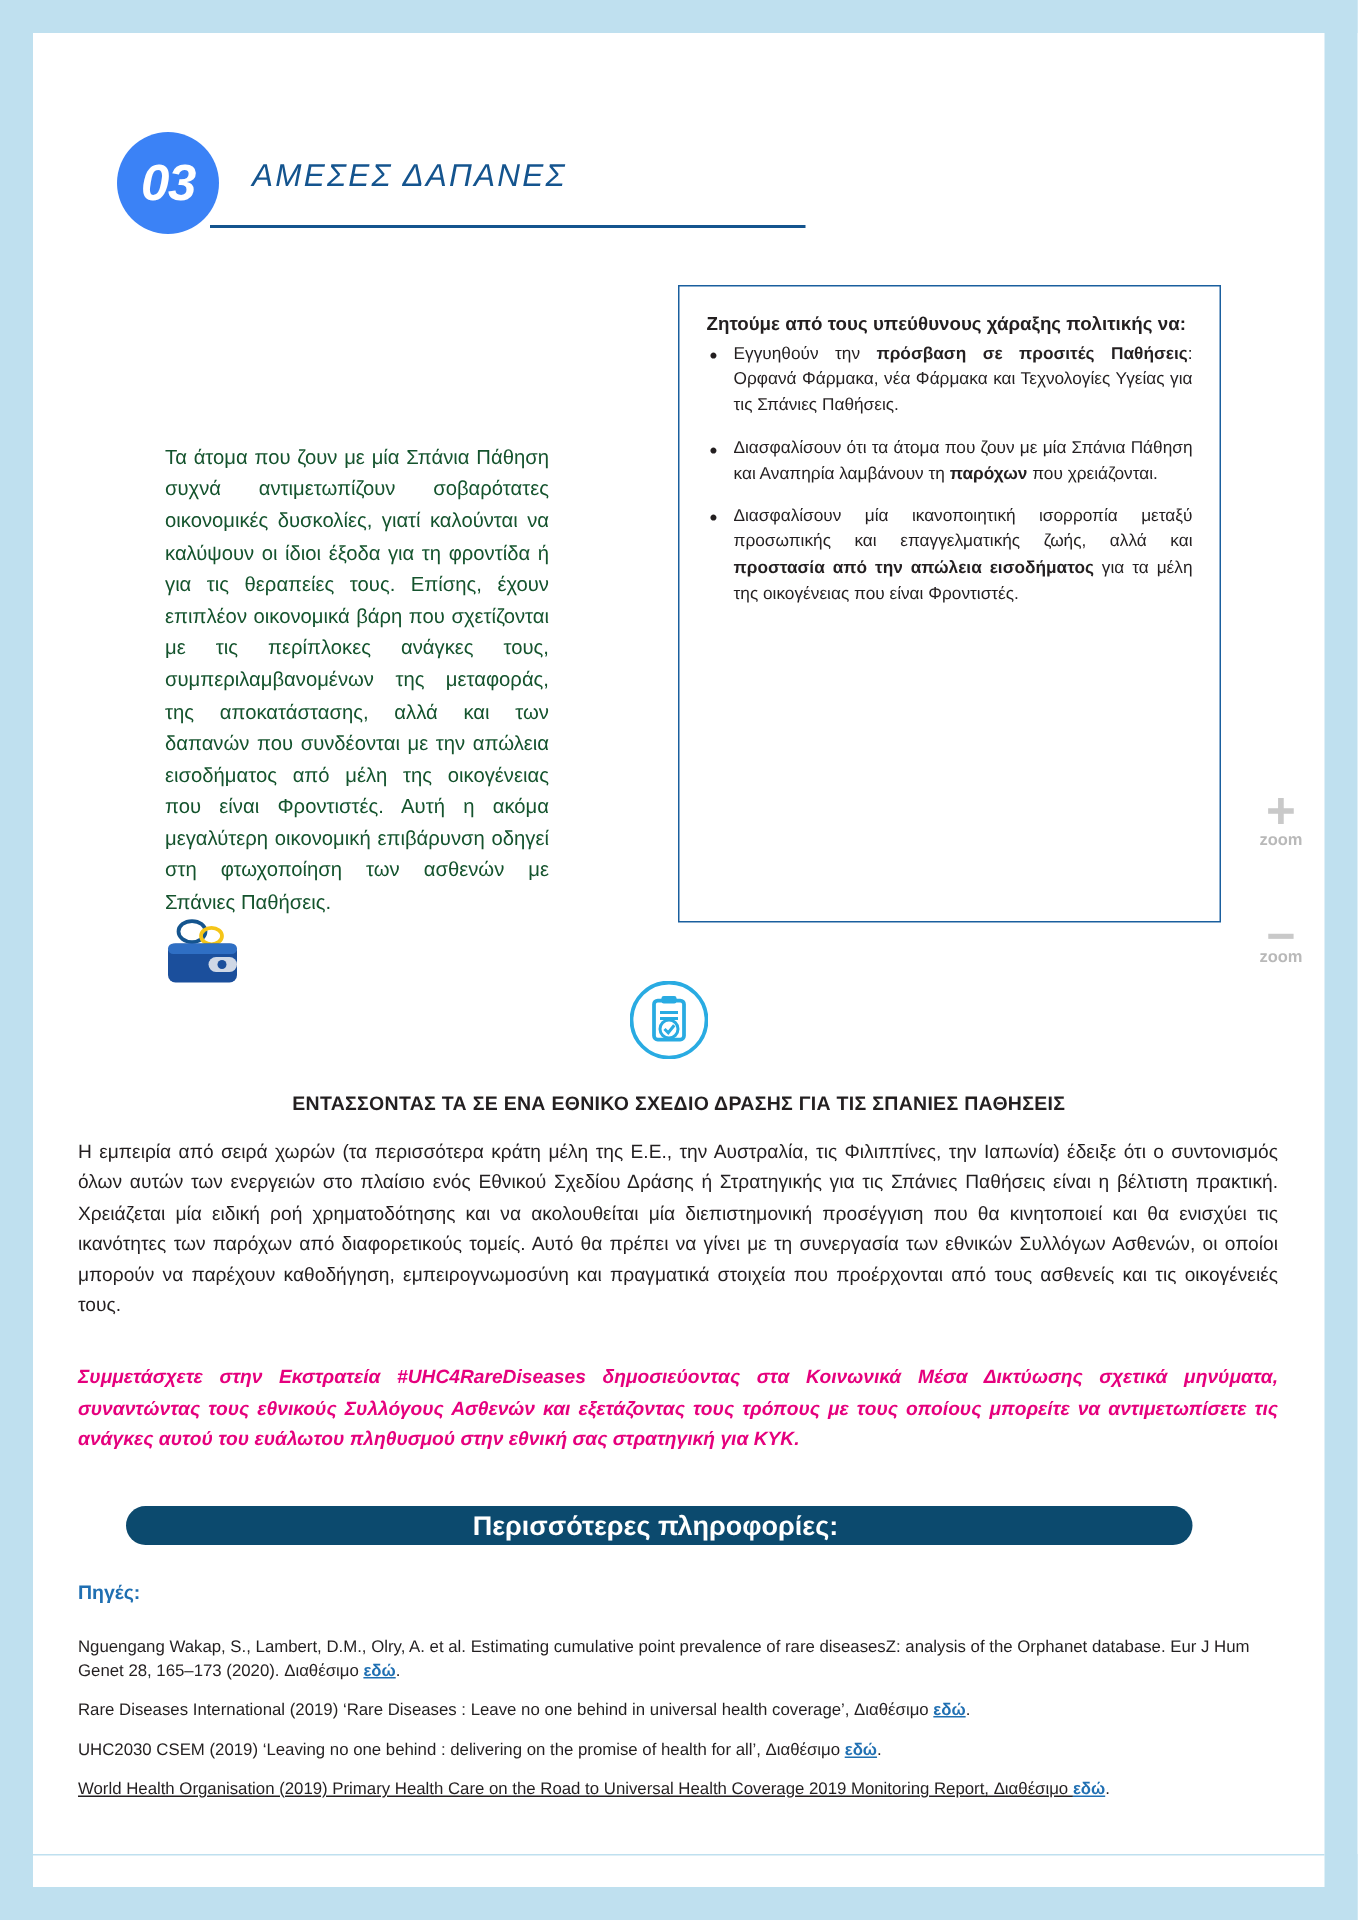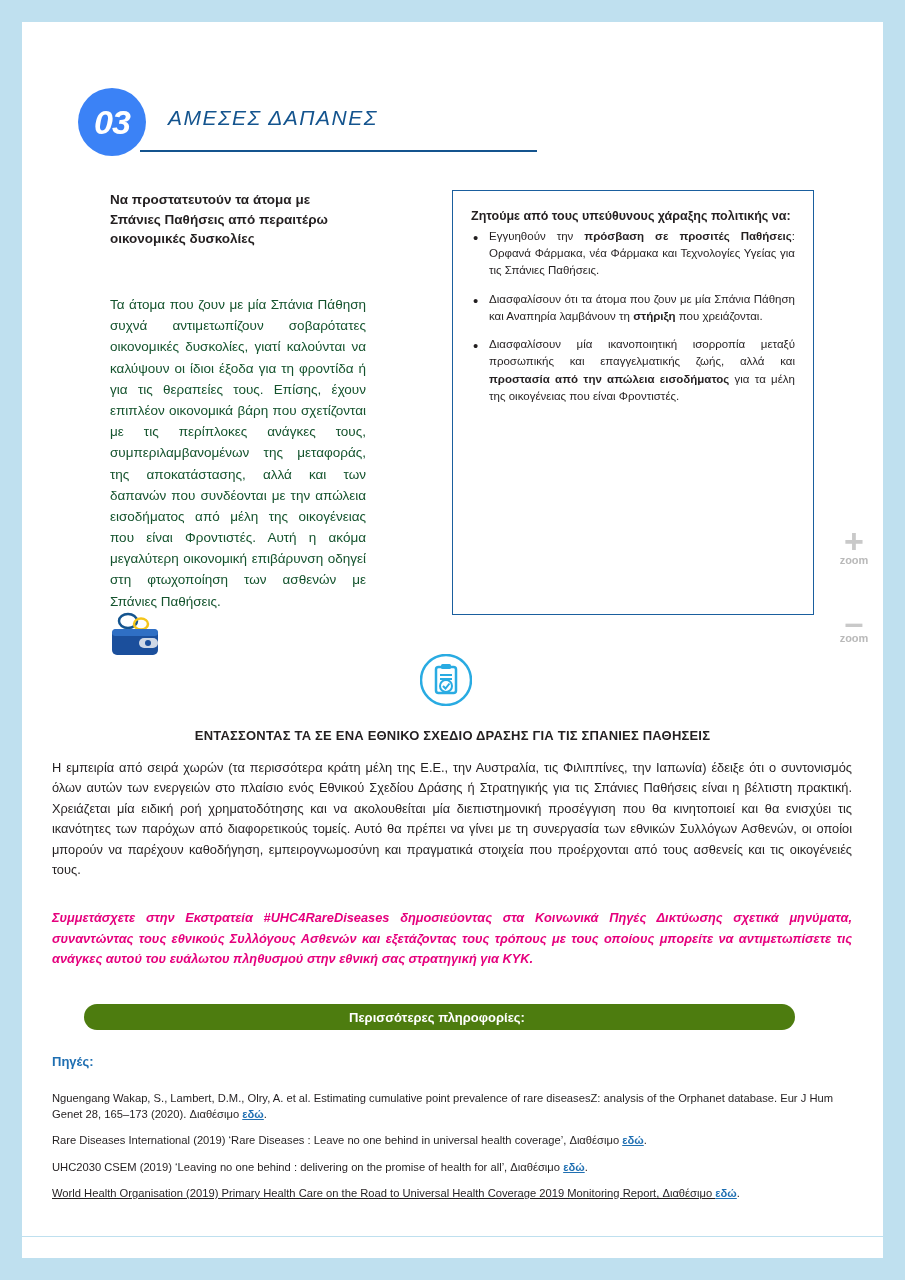--- a/index.html
+++ b/index.html
@@ -238,24 +238,24 @@
     color: #e5007d;
   }
 
   
   .pill {
     position: absolute;
     left: 84px;
     top: 1004px;
     width: 711px;
     height: 26px;
-    background: #4d7c0f;
+    background: #0c4a6e;
     border-radius: 13px;
     color: #ffffff;
-    font-size: 13px;
+    font-size: 18px;
     font-weight: bold;
     display: flex;
     align-items: center;
     justify-content: center;
     box-sizing: border-box;
   }
   .pill a {
     color: #ffffff;
     text-decoration: underline;
   }
@@ -297,42 +297,41 @@
   <div class="frame-top"></div>
   <div class="frame-bottom"></div>
   <div class="frame-bottom-inner"></div>
 
   <div class="section-header">
     <div class="badge-circle">03</div>
     <div class="section-title">ΑΜΕΣΕΣ ΔΑΠΑΝΕΣ</div>
     <div class="section-underline"></div>
   </div>
 
-  <div class="lead">Να προστατευτούν τα άτομα με Σπάνιες Παθήσεις από περαιτέρω οικονομικές δυσκολίες</div>
   <div class="body-left">Τα άτομα που ζουν με μία Σπάνια Πάθηση συχνά αντιμετωπίζουν σοβαρότατες οικονομικές δυσκολίες, γιατί καλούνται να καλύψουν οι ίδιοι έξοδα για τη φροντίδα ή για τις θεραπείες τους. Επίσης, έχουν επιπλέον οικονομικά βάρη που σχετίζονται με τις περίπλοκες ανάγκες τους, συμπεριλαμβανομένων της μεταφοράς, της αποκατάστασης, αλλά και των δαπανών που συνδέονται με την απώλεια εισοδήματος από μέλη της οικογένειας που είναι Φροντιστές. Αυτή η ακόμα μεγαλύτερη οικονομική επιβάρυνση οδηγεί στη φτωχοποίηση των ασθενών με Σπάνιες Παθήσεις.</div>
 
   <div class="wallet">
     <svg width="56" height="48" viewBox="0 0 56 48" xmlns="http://www.w3.org/2000/svg">
       <ellipse cx="20" cy="9" rx="9" ry="7" fill="none" stroke="#14548e" stroke-width="2.5"></ellipse>
       <ellipse cx="33" cy="12" rx="7" ry="5.5" fill="none" stroke="#f5c518" stroke-width="2.5"></ellipse>
       <rect x="4" y="17" width="46" height="26" rx="5" fill="#1b4f9c"></rect>
       <rect x="4" y="17" width="46" height="7" rx="3.5" fill="#2f6fc4"></rect>
       <rect x="31" y="26" width="19" height="10" rx="5" fill="#cfd8e6"></rect>
       <circle cx="40" cy="31" r="3" fill="#1b4f9c"></circle>
     </svg>
   </div>
 
   <div class="ask-box">
     <div class="ask-title">Ζητούμε από τους υπεύθυνους χάραξης πολιτικής να:</div>
     <ul class="ask-list">
       <li>
         <span>Εγγυηθούν την </span><b>πρόσβαση σε προσιτές Παθήσεις</b><span>: Ορφανά Φάρμακα, νέα Φάρμακα και Τεχνολογίες Υγείας για τις Σπάνιες Παθήσεις.</span>
       </li>
       <li>
-        <span>Διασφαλίσουν ότι τα άτομα που ζουν με μία Σπάνια Πάθηση και Αναπηρία λαμβάνουν τη </span><b>στήριξη</b><span> που χρειάζονται.</span>
+        <span>Διασφαλίσουν ότι τα άτομα που ζουν με μία Σπάνια Πάθηση και Αναπηρία λαμβάνουν τη </span><b>παρόχων</b><span> που χρειάζονται.</span>
       </li>
       <li>
         <span>Διασφαλίσουν μία ικανοποιητική ισορροπία μεταξύ προσωπικής και επαγγελματικής ζωής, αλλά και </span><b>προστασία από την απώλεια εισοδήματος</b><span> για τα μέλη της οικογένειας που είναι Φροντιστές.</span>
       </li>
     </ul>
   </div>
 
   <div class="clipboard-wrap">
     <svg width="52" height="52" viewBox="0 0 52 52" xmlns="http://www.w3.org/2000/svg">
       <circle cx="26" cy="26" r="25" fill="none" stroke="#29abe2" stroke-width="2.5"></circle>
@@ -349,21 +348,21 @@
     <div class="zoom-glyph-plus">+</div>
     <div>zoom</div>
   </div>
   <div class="zoom-ctl zoom-out">
     <div class="zoom-glyph-minus">–</div>
     <div>zoom</div>
   </div>
 
   <div class="mid-heading">ΕΝΤΑΣΣΟΝΤΑΣ ΤΑ ΣΕ ΕΝΑ ΕΘΝΙΚΟ ΣΧΕΔΙΟ ΔΡΑΣΗΣ ΓΙΑ ΤΙΣ ΣΠΑΝΙΕΣ ΠΑΘΗΣΕΙΣ</div>
   <div class="mid-body">Η εμπειρία από σειρά χωρών (τα περισσότερα κράτη μέλη της Ε.Ε., την Αυστραλία, τις Φιλιππίνες, την Ιαπωνία) έδειξε ότι ο συντονισμός όλων αυτών των ενεργειών στο πλαίσιο ενός Εθνικού Σχεδίου Δράσης ή Στρατηγικής για τις Σπάνιες Παθήσεις είναι η βέλτιστη πρακτική. Χρειάζεται μία ειδική ροή χρηματοδότησης και να ακολουθείται μία διεπιστημονική προσέγγιση που θα κινητοποιεί και θα ενισχύει τις ικανότητες των παρόχων από διαφορετικούς τομείς. Αυτό θα πρέπει να γίνει με τη συνεργασία των εθνικών Συλλόγων Ασθενών, οι οποίοι μπορούν να παρέχουν καθοδήγηση, εμπειρογνωμοσύνη και πραγματικά στοιχεία που προέρχονται από τους ασθενείς και τις οικογένειές τους.</div>
-  <div class="magenta-block">Συμμετάσχετε στην Εκστρατεία #UHC4RareDiseases δημοσιεύοντας στα Κοινωνικά Πηγές Δικτύωσης σχετικά μηνύματα, συναντώντας τους εθνικούς Συλλόγους Ασθενών και εξετάζοντας τους τρόπους με τους οποίους μπορείτε να αντιμετωπίσετε τις ανάγκες αυτού του ευάλωτου πληθυσμού στην εθνική σας στρατηγική για ΚΥΚ.</div>
+  <div class="magenta-block">Συμμετάσχετε στην Εκστρατεία #UHC4RareDiseases δημοσιεύοντας στα Κοινωνικά Μέσα Δικτύωσης σχετικά μηνύματα, συναντώντας τους εθνικούς Συλλόγους Ασθενών και εξετάζοντας τους τρόπους με τους οποίους μπορείτε να αντιμετωπίσετε τις ανάγκες αυτού του ευάλωτου πληθυσμού στην εθνική σας στρατηγική για ΚΥΚ.</div>
 
   <div class="pill">
     <span class="pill-label">Περισσότερες πληροφορίες:</span>
   </div>
 
   <div class="sources-title">Πηγές:</div>
   <div class="sources">
     <p>
       <span>Nguengang Wakap, S., Lambert, D.M., Olry, A. et al. Estimating cumulative point prevalence of rare diseasesZ: analysis of the Orphanet database. Eur J Hum Genet 28, 165–173 (2020). Διαθέσιμο </span><a href="#" class="ref-link">εδώ</a><span>.</span>
     </p>

